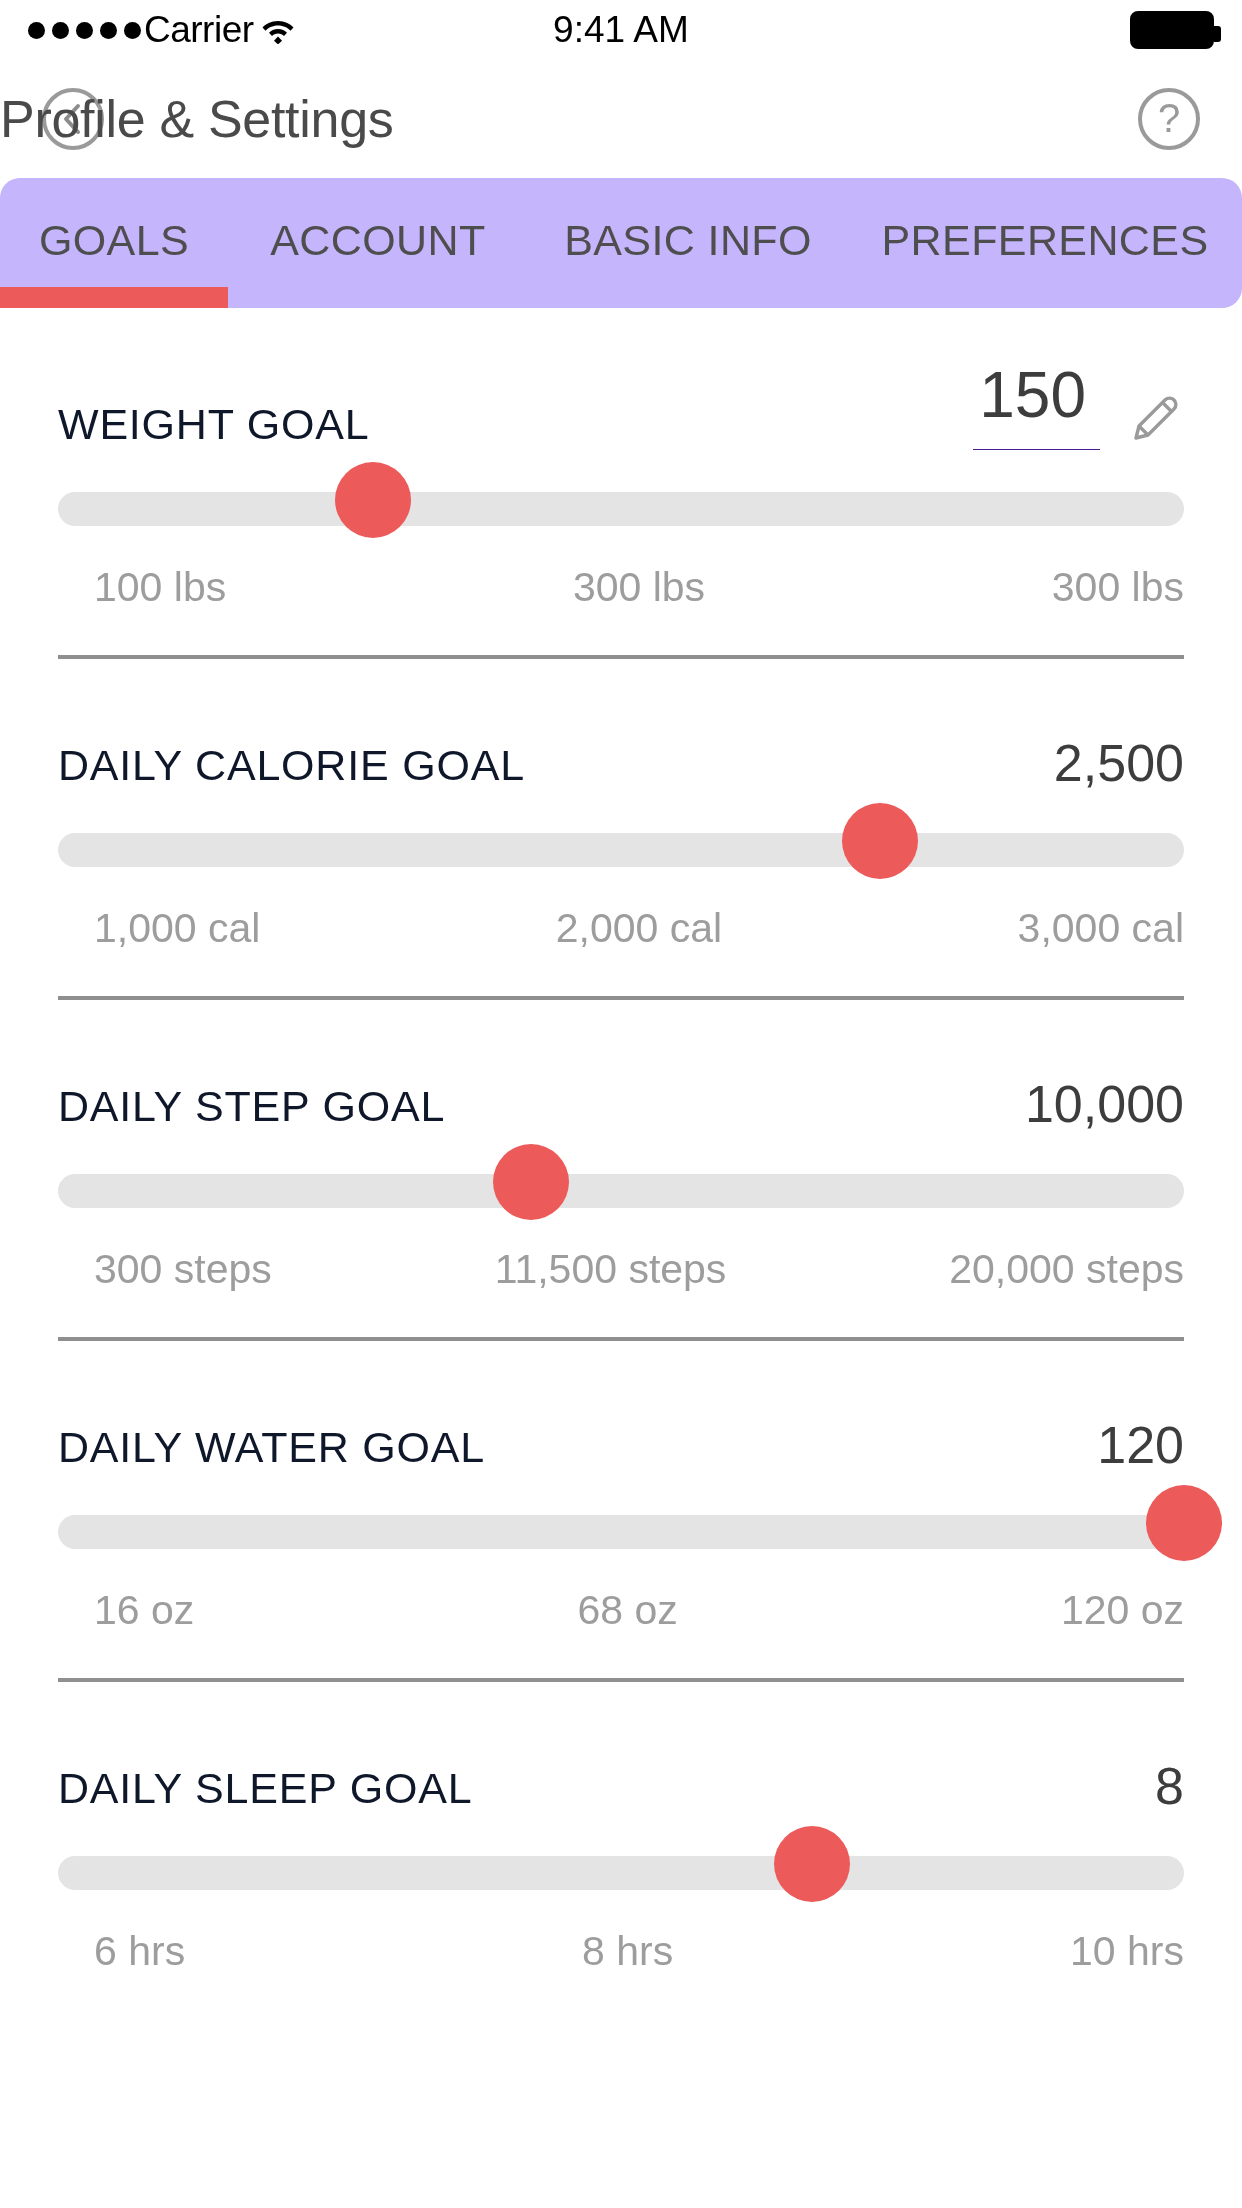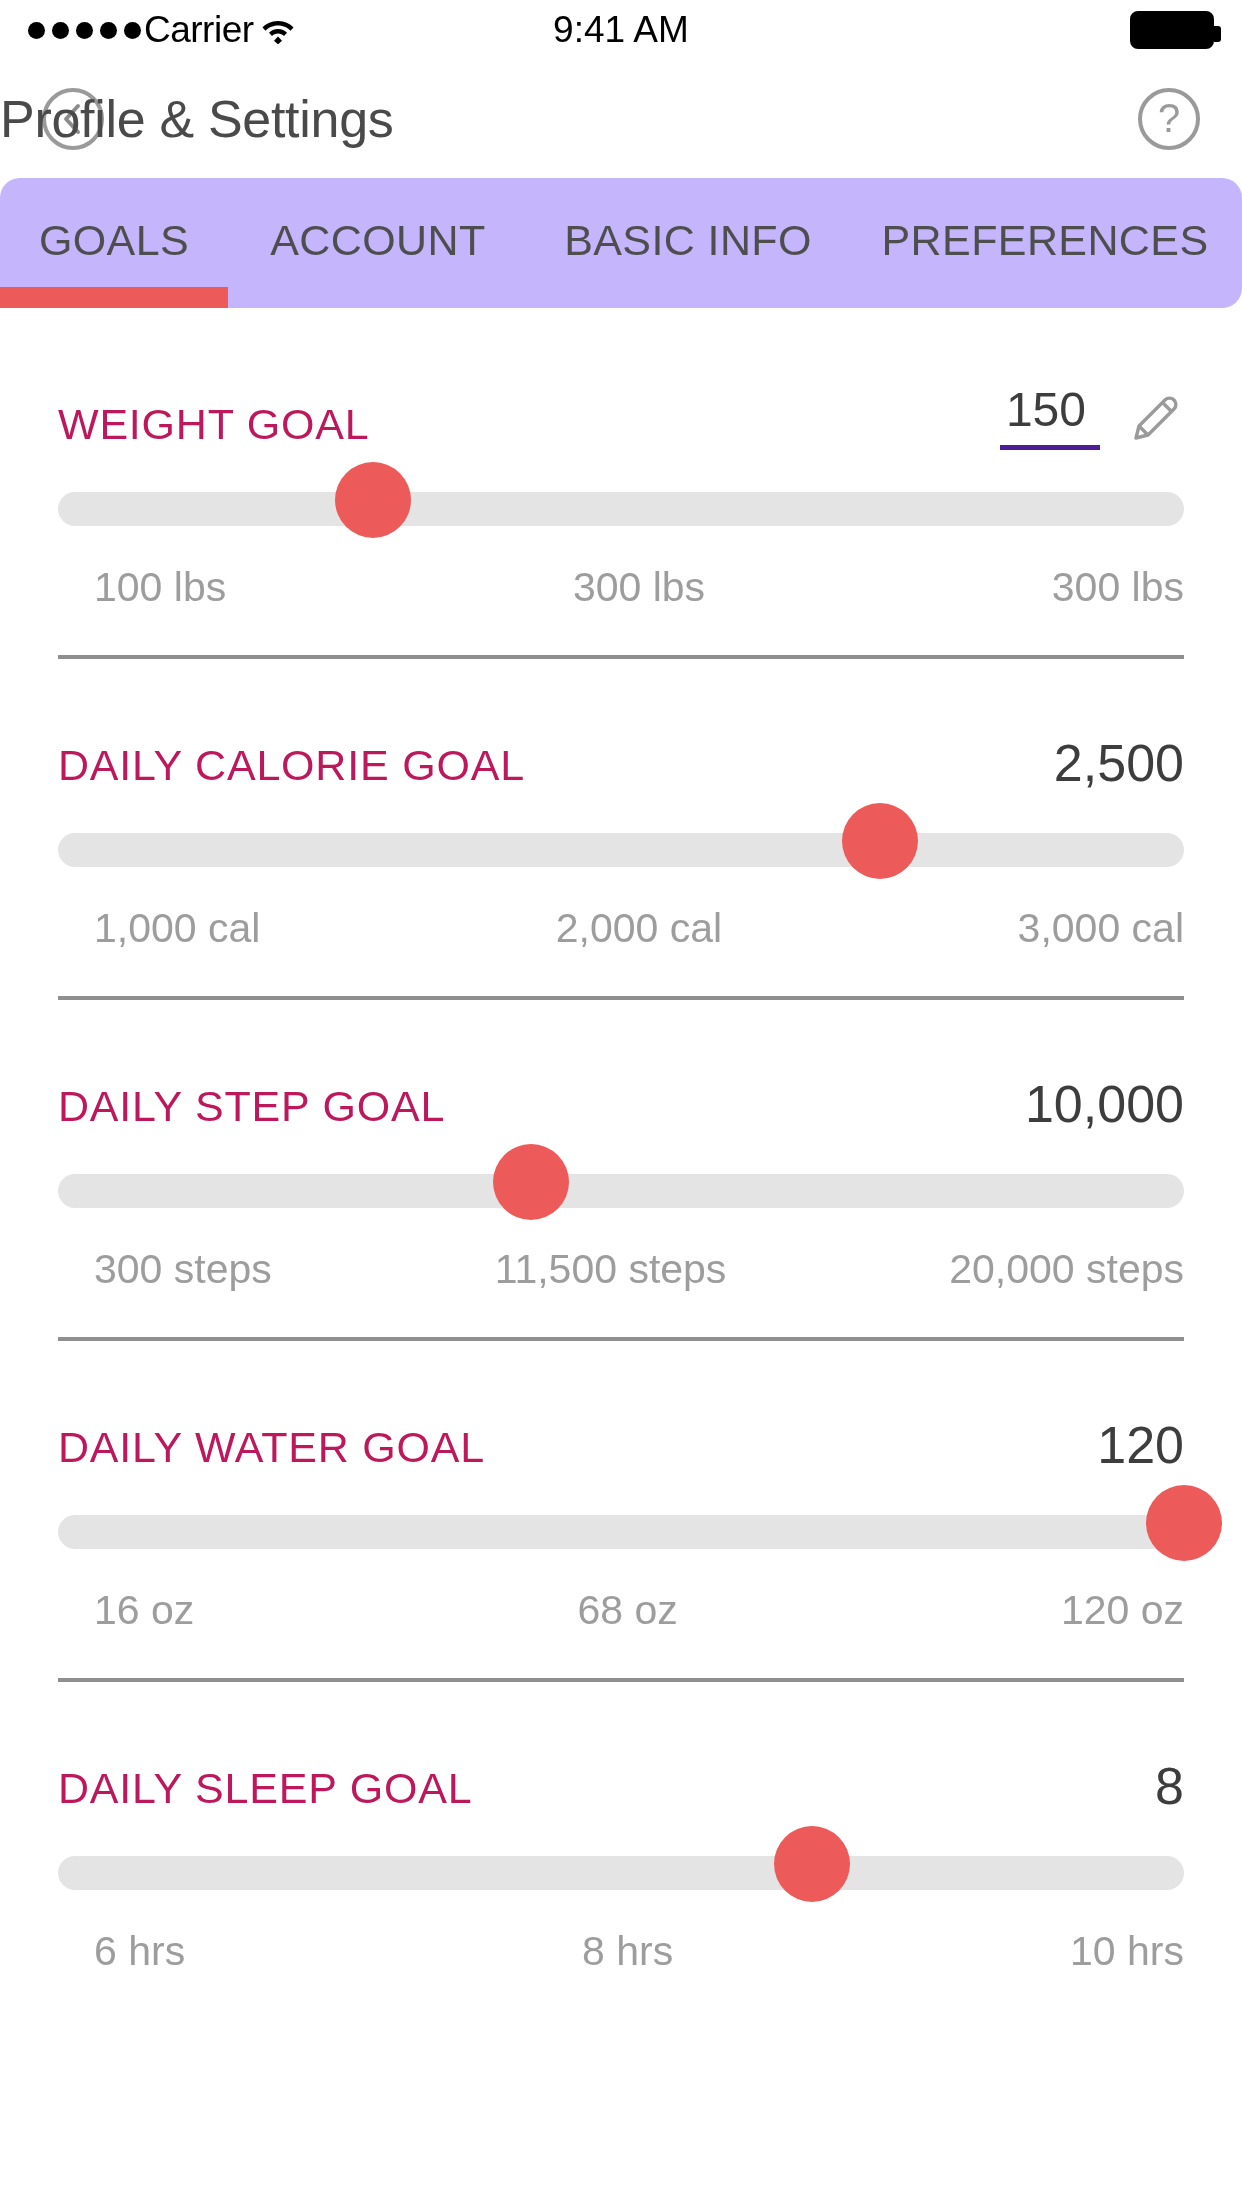--- a/index.html
+++ b/index.html
@@ -79,31 +79,31 @@
   }
 
   
   .content{ width:100%; padding:0; background:#fff; }
   .goal-section{ padding:0 58px; }
   .goal-head{
     display:flex; align-items:flex-end; justify-content:space-between;
     height:132px;
   }
   .goal-label{
-    font-size:43px; color:#be185d; letter-spacing:0.8px;
+    font-size:43px; color:#0f172a; letter-spacing:0.8px;
     line-height:1; padding-bottom:4px;
   }
   .goal-value{
     font-size:52px; color:#3d3d3d; line-height:1;
     padding-bottom:2px; font-weight:400;
   }
   .value-edit{ display:flex; align-items:flex-end; gap:22px; }
   .value-underlined{
-    font-size:48px; color:#3d3d3d; line-height:1.05;
-    border-bottom:5px solid #4c1d95; padding:0 14px 10px 6px;
+    font-size:64px; color:#3d3d3d; line-height:1.05;
+    border-bottom:1px solid #4c1d95; padding:0 14px 20px 6px;
   }
   .pencil-icon{ width:62px; height:62px; flex-shrink:0; margin-bottom:-2px; }
 
   
   .slider-wrap{ position:relative; height:96px; margin-top:14px; }
   .slider-track{
     position:absolute; top:28px; left:0; right:0;
     height:34px; background:#e4e4e4; border-radius:17px;
   }
   .slider-thumb{

